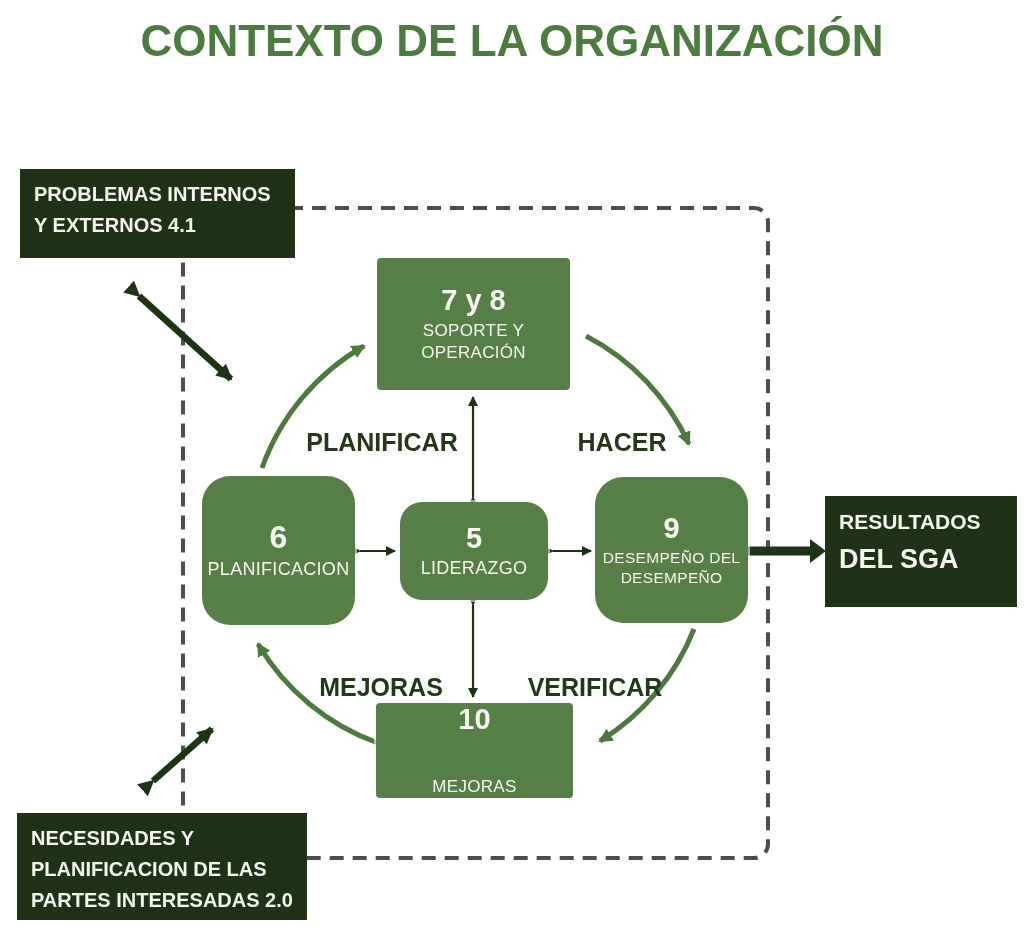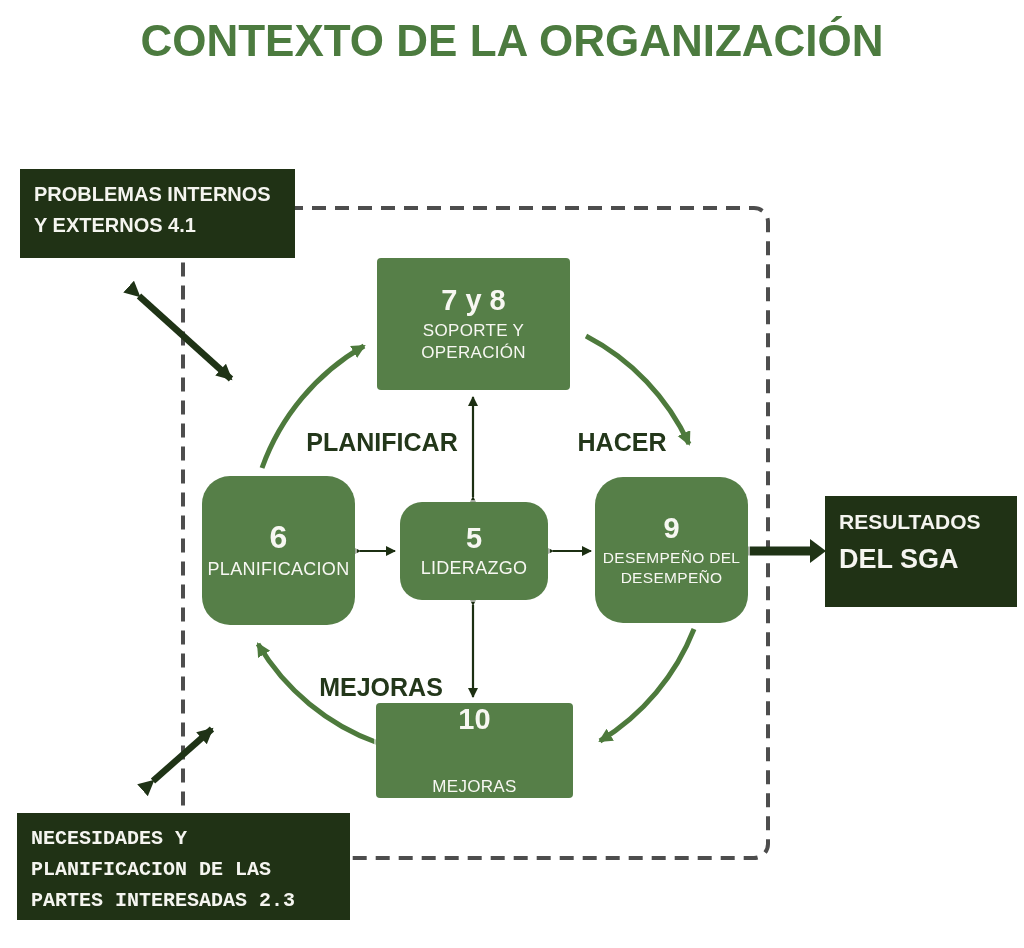--- a/index.html
+++ b/index.html
@@ -77,24 +77,24 @@
 
     <line x1="139" y1="296" x2="231" y2="379" stroke="#1f3316" stroke-width="6.5" marker-start="url(#ah-dark-m)" marker-end="url(#ah-dark-m)"></line>
     <line x1="153" y1="781" x2="212" y2="729" stroke="#1f3316" stroke-width="6.5" marker-start="url(#ah-dark-m)" marker-end="url(#ah-dark-m)"></line>
   </svg>
 
   <div class="dbox" style="left:20px;top:169px;width:275px;height:89px;">
     <div class="line">PROBLEMAS INTERNOS</div>
     <div class="line">Y EXTERNOS 4.1</div>
   </div>
 
-  <div class="dbox" style="left:17px;top:813px;width:333px;height:107px;font-family:Liberation Mono, monospace;">
+  <div class="dbox" style="left:17px;top:813px;width:290px;height:107px;">
     <div class="line">NECESIDADES Y</div>
     <div class="line">PLANIFICACION DE LAS</div>
-    <div class="line">PARTES INTERESADAS 2.3</div>
+    <div class="line">PARTES INTERESADAS 2.0</div>
   </div>
 
   <div class="dbox" style="left:825px;top:496px;width:192px;height:111px;">
     <div class="line" style="font-size:21px;">RESULTADOS</div>
     <div class="line" style="font-size:27px;">DEL SGA</div>
   </div>
 
   <div class="gbox" style="left:377px;top:258px;width:193px;height:132px;">
     <div class="num">7 y 8</div>
     <div class="lbl" style="max-width:112px;">SOPORTE Y OPERACIÓN</div>
@@ -116,14 +116,15 @@
   </div>
 
   <div class="gbox" style="left:376px;top:703px;width:197px;height:95px;justify-content:space-between;">
     <div class="num">10</div>
     <div class="lbl">MEJORAS</div>
   </div>
 
   <div class="cycle-label" style="left:382px;top:430px;">PLANIFICAR</div>
   <div class="cycle-label" style="left:622px;top:430px;">HACER</div>
   <div class="cycle-label" style="left:381px;top:675px;">MEJORAS</div>
+  <div class="cycle-label" style="left:595px;top:675px;">VERIFICAR</div>
 
 </div>
 
 </body></html>

